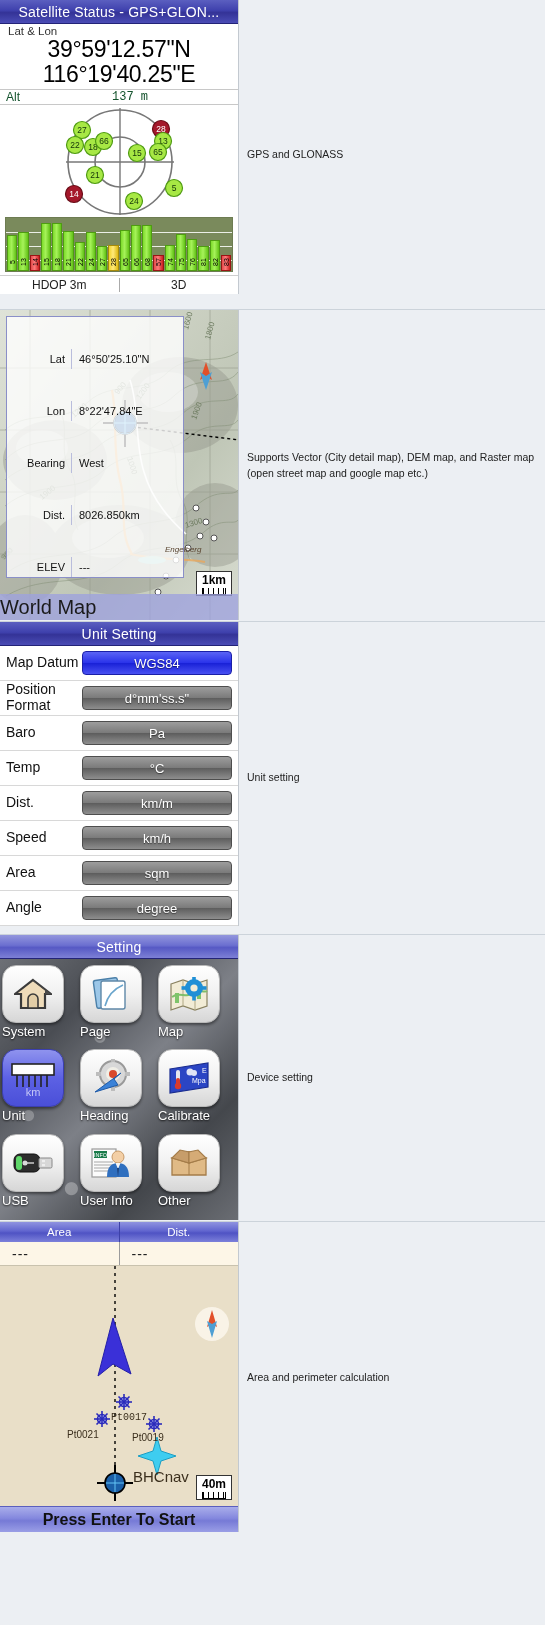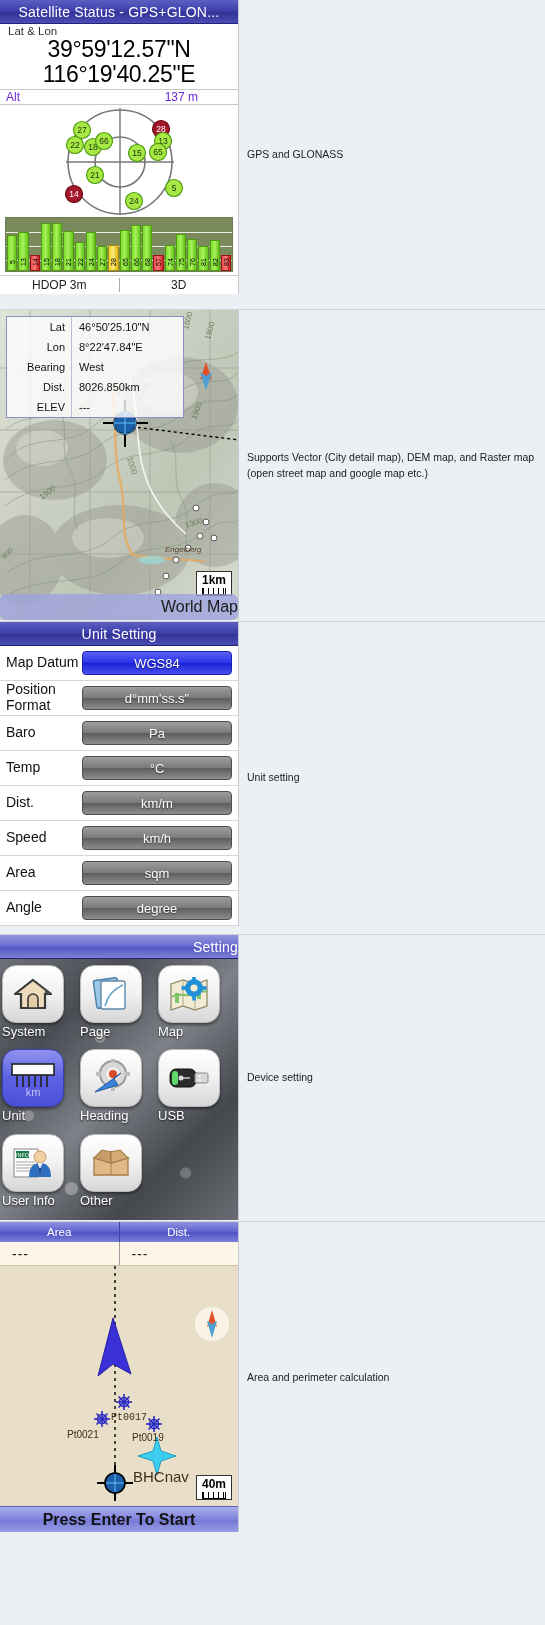--- a/index.html
+++ b/index.html
@@ -44,41 +44,40 @@
     color: #fff;
     font-size: 14px;
     background: linear-gradient(to bottom,#5b5fc0 0%, #3f41ad 45%, #343397 55%, #4a4cb5 100%);
     border-bottom: 1px solid #232377;
     letter-spacing: .2px;
     white-space: nowrap;
     overflow: hidden;
   }
   .titlebar.light {
     background: linear-gradient(to bottom,#9396dd 0%, #6b6fd0 45%, #5659c4 55%, #7d80d6 100%);
-    text-align: right;
   }
 
   
   #sat-screen { background:#fff; padding-bottom:2px; }
   .latlon-wrap { padding: 1px 4px 0 4px; }
   .lbl-small { font-size: 11.5px; color:#333; padding-left:4px; }
   .coord {
     font-size: 23px;
     font-weight: 500;
     text-align: center;
     color: #000;
     line-height: 1.08;
     letter-spacing: -0.3px;
   }
   .alt-row {
     display:flex; border-top:1px solid #c8c8c8; border-bottom:1px solid #c8c8c8;
-    font-size: 12px; color:#6d28d9; margin-top:2px;
+    font-size: 12px; color:#14532d; margin-top:2px;
   }
   .alt-row .k { width: 62px; padding-left:6px; }
-  .alt-row .v { flex:1; text-align:right; padding-right:40px;}
+  .alt-row .v { flex:1; text-align:center; padding-right:40px;font-family:Liberation Mono, monospace;}
 
   .skyplot { height: 110px; position: relative; }
   .skyplot svg { position:absolute; left:0; top:0; }
 
   .bars-panel {
     height: 55px;
     background: #7a8a5c;
     position: relative;
     margin: 2px 5px 0 5px;
     border: 1px solid #6d7c52;
@@ -118,35 +117,34 @@
 
   
   #map-screen { height: 310px; position:relative; background:#cfd4c8; }
   .map-bg { position:absolute; inset:0; }
   .info-table {
     position:absolute; left:6px; top:6px; width:178px;
     background: rgba(255,255,255,0.80);
     border:1px solid #8a8fc8;
     font-size: 11px; color:#111;
   }
-  .info-table .r { display:flex; height:20px; align-items:center; }
+  .info-table .r { display:flex; height:20px; align-items:center;margin-top:32px; }
   .info-table .r .k { width:64px; text-align:right; padding-right:6px; color:#111; }
   .info-table .r .v { flex:1; padding-left:7px; border-left:1px solid #b9bddc; height:100%; display:flex; align-items:center;}
   .map-scale {
     position:absolute; right:6px; bottom:24px;
     background:#fff; border:1px solid #333; padding:1px 5px 0 5px;
     font-size: 12px; font-weight:bold; color:#000; text-align:center;
   }
   .map-scale .ruler { height:7px; border:1px solid #000; border-top:none; margin-top:1px;
       background: repeating-linear-gradient(to right,#000 0 1px,transparent 1px 5px); }
   .worldmap-label {
     position:absolute; left:0; right:0; bottom:0; height:26px; line-height:26px;
-    text-align:right; font-size:16px; color:#1a1a1a;
+    text-align:left; font-size:20px; color:#1a1a1a;
     background: rgba(158,162,222,0.78);
-    border-radius: 6px;
   }
   .place-label {
     position:absolute; font-size:8px; color:#5a4632; font-style:italic;
   }
 
   
   .unit-row {
     display:flex; align-items:center; height:35px;
     border-bottom:1px solid #d8d8d8; padding:0 6px;
   }
@@ -660,20 +658,35 @@
                     <rect x="-17" y="-2" width="5" height="4"></rect>
                     <rect x="12" y="-2" width="5" height="4"></rect>
                   </g>
                   <circle r="7" fill="#f0eee6"></circle>
                   <circle r="4" fill="#d94a2c"></circle>
                 </g>
                 <polygon points="4,33 30,14 23,20 27,26" fill="#3b82d8" stroke="#1e5aa8" stroke-width="1"></polygon>
               </svg>
             </div>
             <div class="icon-label">Heading</div>
+          </div>
+          <div class="icon-cell">
+            <div class="icon-tile">
+              <svg width="42" height="34" viewBox="0 0 42 34">
+                <polygon points="2,8 40,2 40,26 2,32" fill="#2b45c4" stroke="#1a2c8f" stroke-width="1.2"></polygon>
+                <rect x="8" y="9" width="4" height="15" rx="2" fill="#e6e6ef"></rect>
+                <rect x="8" y="17" width="4" height="7" rx="2" fill="#d93a2c"></rect>
+                <circle cx="10" cy="25" r="3.2" fill="#d93a2c"></circle>
+                <circle cx="22" cy="11" r="3.5" fill="#dfe3f5"></circle>
+                <circle cx="26" cy="12" r="3" fill="#dfe3f5"></circle>
+                <text x="24" y="22" font-size="7" fill="#fff" font-family="Liberation Sans, sans-serif">Mpa</text>
+                <text x="34" y="12" font-size="7" fill="#fff" font-family="Liberation Sans, sans-serif">E</text>
+              </svg>
+            </div>
+            <div class="icon-label">Calibrate</div>
           </div>
           <div class="icon-cell">
             <div class="icon-tile">
               <svg width="42" height="26" viewBox="0 0 42 26">
                 <rect x="2" y="4" width="26" height="18" rx="6" fill="#2c2c2c" stroke="#111" stroke-width="1"></rect>
                 <rect x="4" y="6" width="6" height="14" rx="3" fill="#5fd86a"></rect>
                 <rect x="27" y="8" width="13" height="10" rx="1.5" fill="#d7d7d7" stroke="#888" stroke-width="1"></rect>
                 <g fill="#eee">
                   <rect x="30" y="10" width="3" height="2.2"></rect>
                   <rect x="30" y="14" width="3" height="2.2"></rect>

